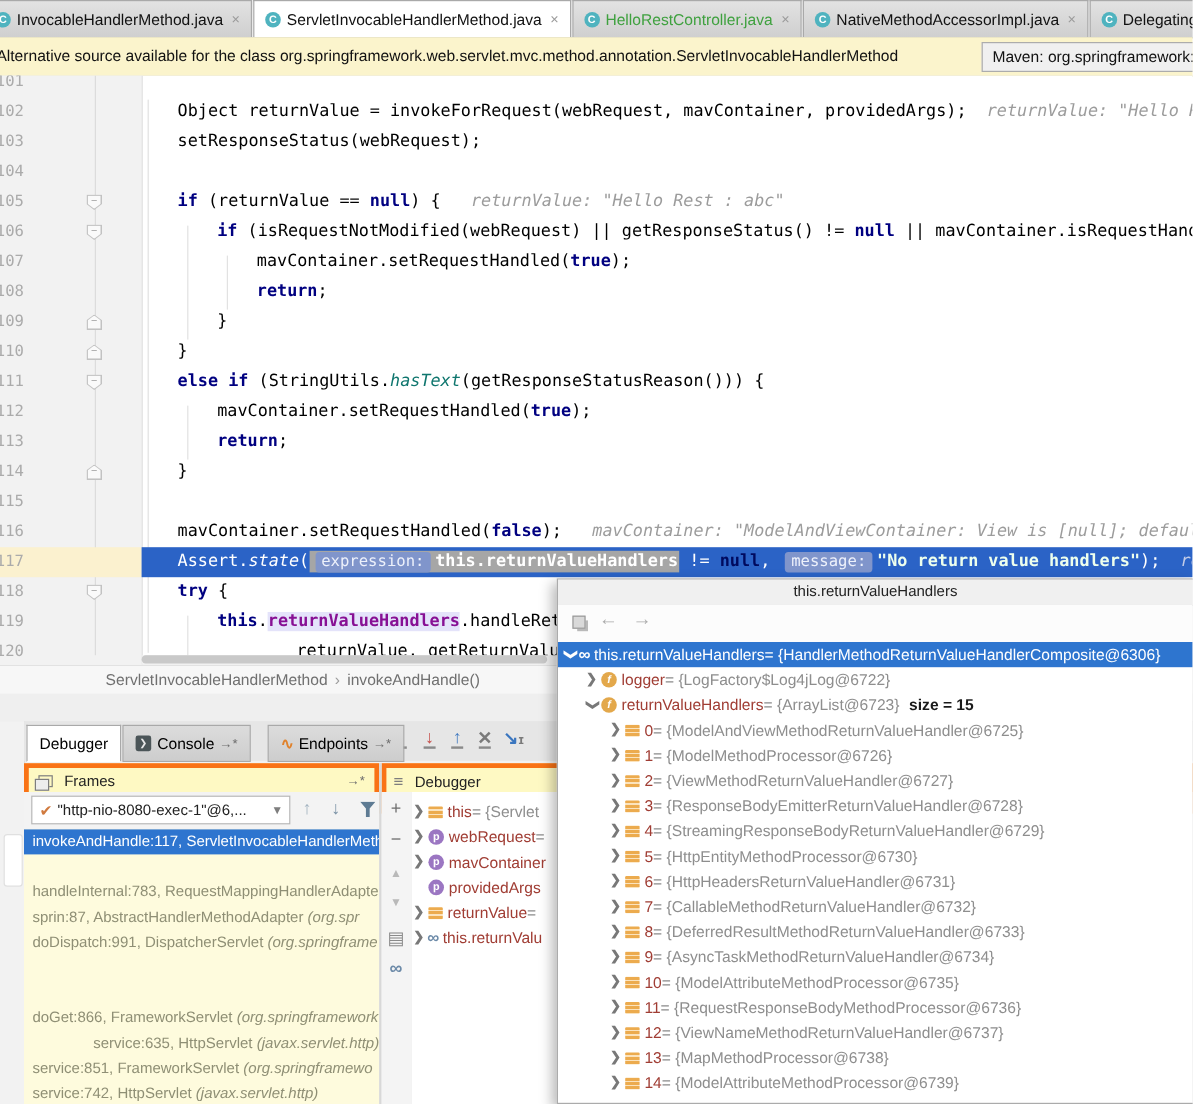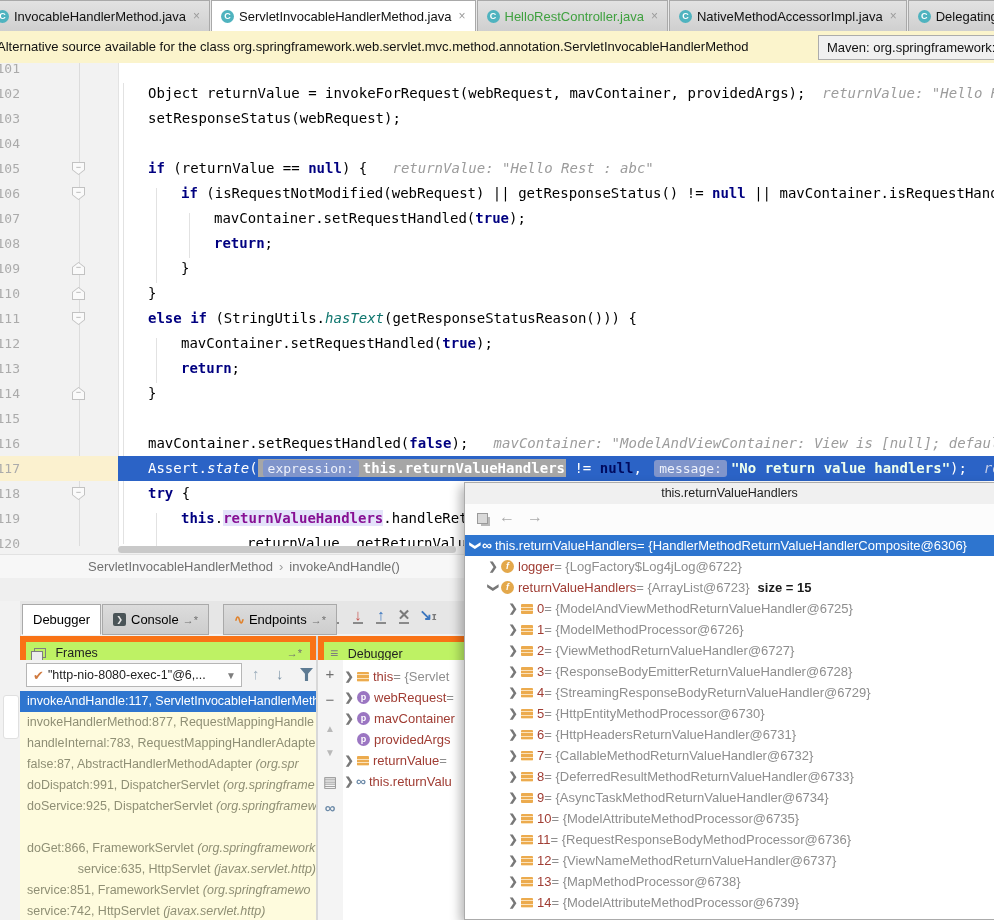--- a/index.html
+++ b/index.html
@@ -60,21 +60,21 @@
   .dtab{position:absolute;top:3px;height:29px;display:flex;align-items:center;padding:0 10px;font-size:13px;border:1px solid #A9A9A9;background:linear-gradient(#DCDCDC,#CDCDCD);white-space:nowrap;}
   .dtab.active{background:#fff;border-bottom-color:#fff;}
   .dtab .suffix{color:#6F6F6F;font-size:11px;margin-left:4px;}
   .console-icon{display:inline-block;width:13px;height:13px;background:#4B5558;border-radius:2px;color:#E8E8E8;font-size:8px;line-height:13px;text-align:center;margin-right:5px;}
   .endpoints-icon{color:#E0822C;font-weight:bold;font-size:13px;margin-right:4px;}
   .menu-ic{position:absolute;top:6px;font-size:19px;color:#4E79AD;font-weight:bold;}
   .tsep{position:absolute;top:6px;width:1px;height:20px;background:#C2C2C2;}
   .stepic{position:absolute;top:5px;width:18px;height:20px;text-align:center;font-size:15px;font-weight:bold;}
   .stepic .bar{position:absolute;left:4px;right:4px;bottom:2px;height:2px;background:#8A8A8A;}
   .blue{color:#3B76BF;}.red{color:#C75450;}.grayic{color:#7A7A7A;}
-  .phead{position:absolute;top:35px;height:42px;background:#bef264;border:6px solid #f97316;box-sizing:border-box;line-height:22px;font-size:12.5px;color:#222;}
+  .phead{position:absolute;top:35px;height:42px;background:#fef9c3;border:4px solid #f97316;box-sizing:border-box;line-height:22px;font-size:12.5px;color:#222;}
   .frames-head{left:20px;width:296px;}
   .vars-head{left:318px;width:676px;}
   .frames-ic{display:inline-block;position:relative;width:10px;height:8px;border:1px solid #7E7E7E;margin:0 6px 0 8px;vertical-align:-1px;}
   .frames-ic:after{content:"";position:absolute;left:-4px;top:2px;width:10px;height:8px;border:1px solid #7E7E7E;background:#EDEDED;}
   .pinic{position:absolute;right:8px;top:0;color:#6F6F6F;font-size:11px;}
   .varsmenu-ic{color:#7E7E7E;font-size:14px;margin:0 6px 0 6px;font-weight:bold;}
   .threadrow{position:absolute;left:20px;top:59px;width:296px;height:31px;background:#F3F3F3;}
   .thread-combo{position:absolute;left:6px;top:3px;width:216px;height:24px;background:#fff;border:1px solid #B6B6B6;box-sizing:border-box;display:flex;align-items:center;overflow:hidden;}
   .thread-combo .chk{color:#D07A3F;font-size:13px;margin:0 4px 0 6px;}
   .thread-combo .ttxt{font-size:12.5px;color:#222;white-space:nowrap;overflow:hidden;flex:1;}
@@ -292,25 +292,23 @@
         <span class="ttxt">"http-nio-8080-exec-1"@6,...</span>
         <span class="cv">▼</span>
       </div>
       <span class="arrow-up-ic" style="left:232px">↑</span>
       <span class="arrow-dn-ic" style="left:256px;color:#7E95A8">↓</span>
       <span class="funnel-ic" style="left:280px"></span>
     </div>
 
     <div class="frameslist">
         <div class="frow sel" style="top: 0px;"><span>invokeAndHandle:117, ServletInvocableHandlerMeth</span></div>
-        <div class="frow" style="top: 21px;"><span>invokeHandlerMethod:877, RequestMappingHandle</span></div>
         <div class="frow" style="top: 42px;"><span>handleInternal:783, RequestMappingHandlerAdapte</span></div>
-        <div class="frow" style="top: 63px;"><span>false:87, AbstractHandlerMethodAdapter </span><span class="pkg">(org.spr</span></div>
+        <div class="frow" style="top: 63px;"><span>sprin:87, AbstractHandlerMethodAdapter </span><span class="pkg">(org.spr</span></div>
         <div class="frow" style="top: 84px;"><span>doDispatch:991, DispatcherServlet </span><span class="pkg">(org.springframe</span></div>
-        <div class="frow" style="top: 105px;"><span>doService:925, DispatcherServlet </span><span class="pkg">(org.springframew</span></div>
         <div class="frow" style="top: 147px;"><span>doGet:866, FrameworkServlet </span><span class="pkg">(org.springframework</span></div>
         <div class="frow" style="top: 168px; text-align: right;"><span>service:635, HttpServlet </span><span class="pkg">(javax.servlet.http)</span></div>
         <div class="frow" style="top: 189px;"><span>service:851, FrameworkServlet </span><span class="pkg">(org.springframewo</span></div>
         <div class="frow" style="top: 210px;"><span>service:742, HttpServlet </span><span class="pkg">(javax.servlet.http)</span></div>
       </div>
 
     <div class="vsplit"></div>
 
     <div class="vtoolbar">
       <span class="vtb" style="top:5px">+</span>

